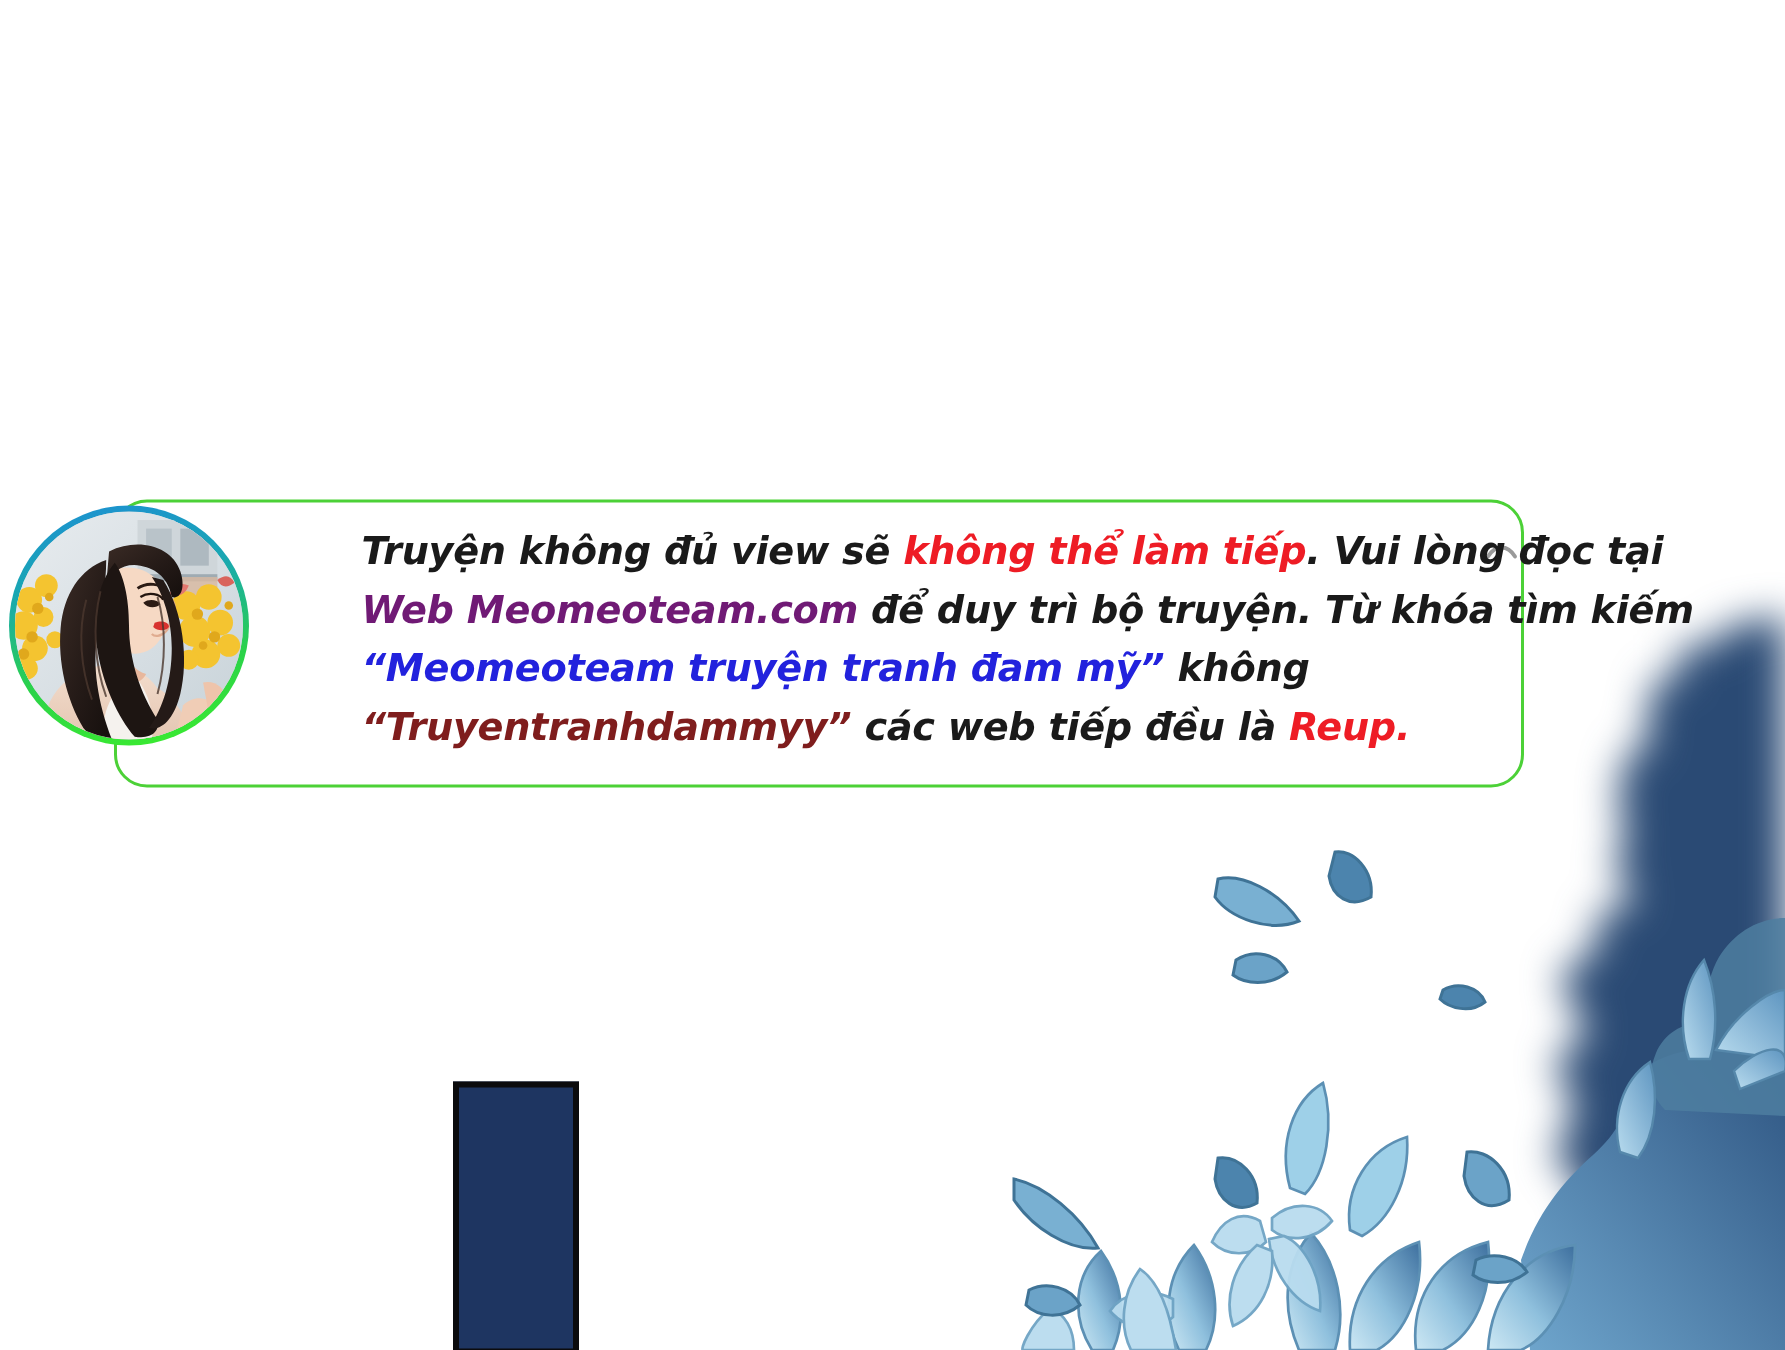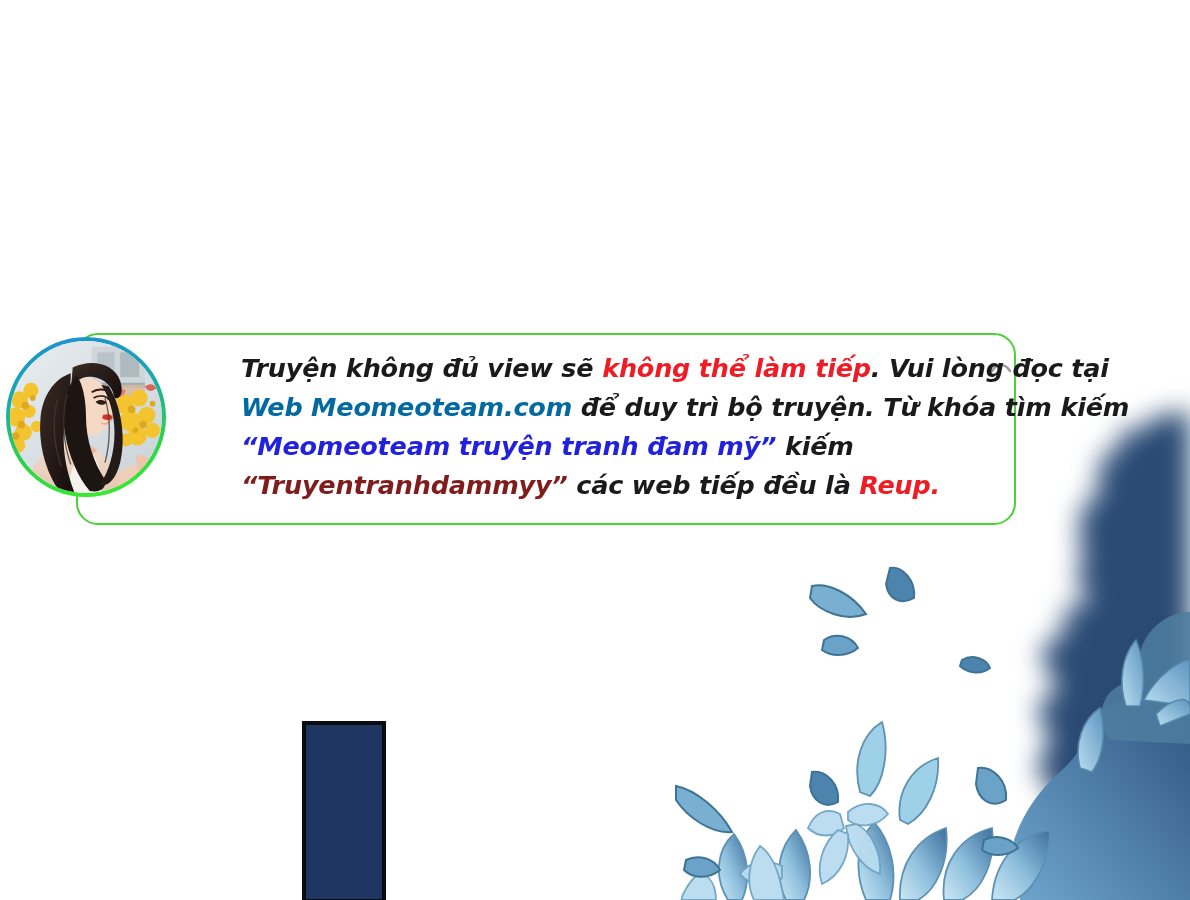--- a/index.html
+++ b/index.html
@@ -63,21 +63,21 @@
     font-weight: bold;
     font-size: 25.5px;
     line-height: 39px;
     color: #1a1a1a;
     letter-spacing: -0.2px;
     white-space: nowrap;
     margin-left: 45px;
   }
   .notice-text .ln { display: block; }
   .c-red    { color: #ee1c25; }
-  .c-orange { color: #0369a1; }
+  .c-orange { color: #701a75; }
   .c-blue   { color: #2222dd; text-align: right; }
   .c-green  { color: #7f1d1d; }
 
   
   .banner-caret {
     position: absolute;
     left: 912px;
     top: 26px;
     width: 22px;
     height: 12px;
@@ -206,21 +206,21 @@
     </svg>
 
     <div class="notice-text">
       <span class="ln">
         <span>Truyện không đủ view sẽ </span><span class="c-red">không thể làm tiếp</span><span>. Vui lòng đọc tại</span>
       </span>
       <span class="ln">
         <span class="c-orange">Web Meomeoteam.com</span><span> để duy trì bộ truyện. Từ khóa tìm kiếm</span>
       </span>
       <span class="ln">
-        <span class="c-blue">“Meomeoteam truyện tranh đam mỹ”</span><span> kiếm</span>
+        <span class="c-blue">“Meomeoteam truyện tranh đam mỹ”</span><span> không</span>
       </span>
       <span class="ln">
         <span class="c-green">“Truyentranhdammyy”</span><span> các web tiếp đều là </span><span class="c-red">Reup.</span>
       </span>
     </div>
   </div>
 
   <div class="avatar">
     <div class="avatar-inner">
       <svg class="avatar-photo" viewBox="0 0 160 160" preserveAspectRatio="xMidYMid slice">

